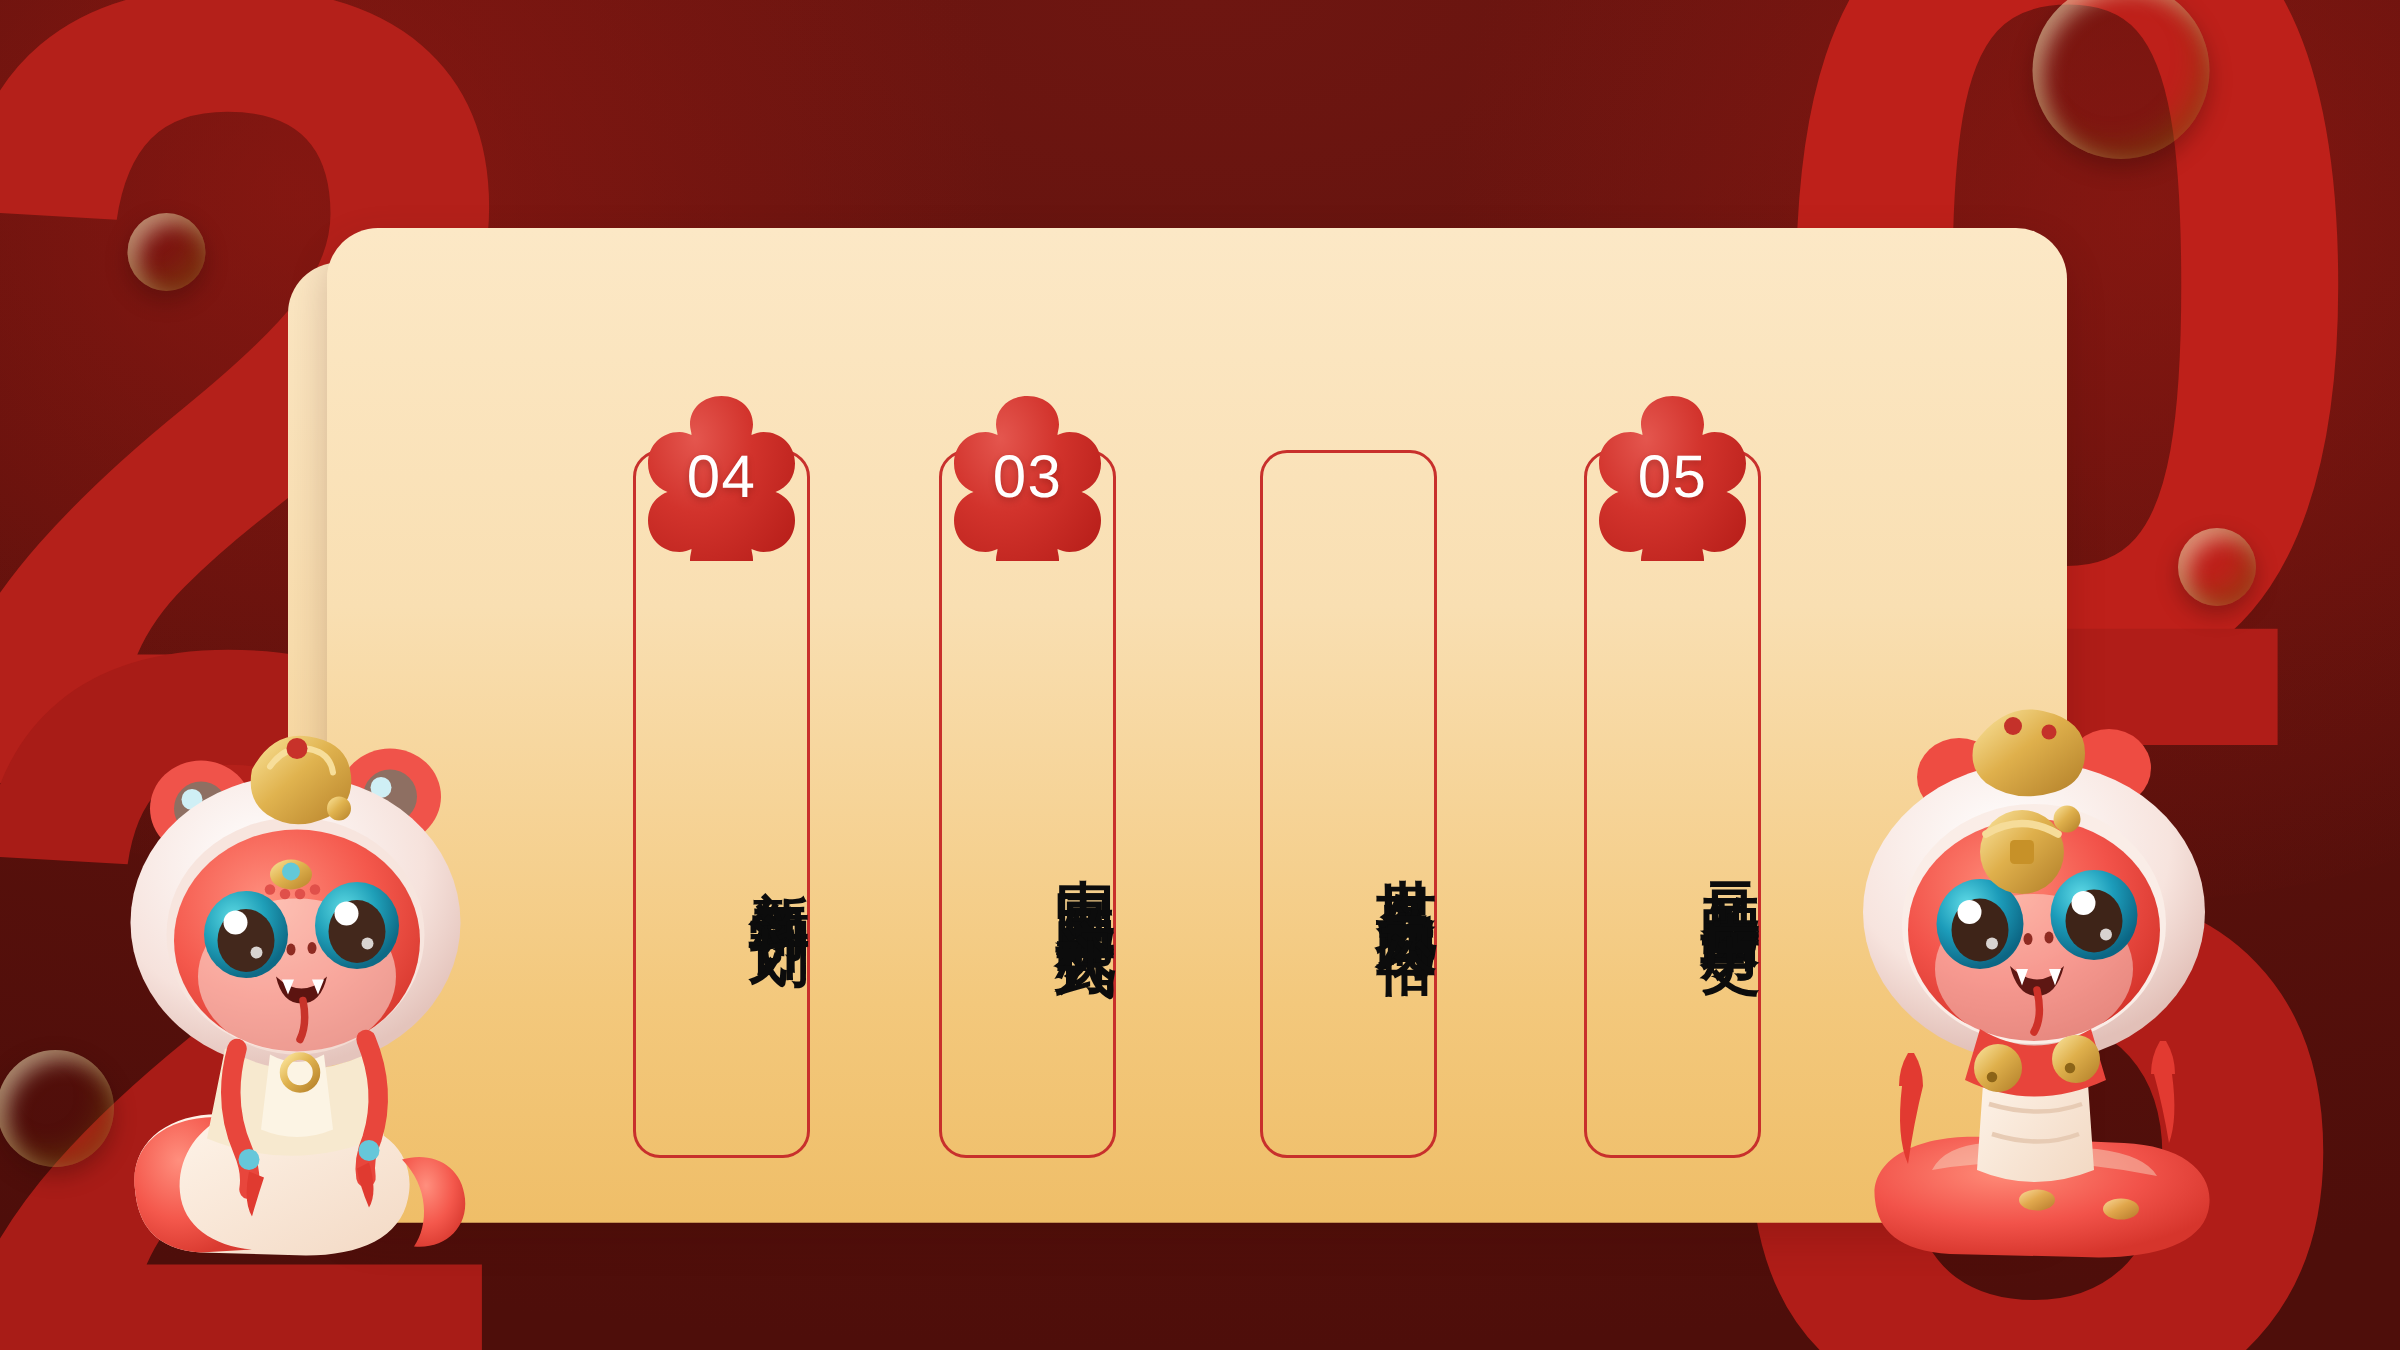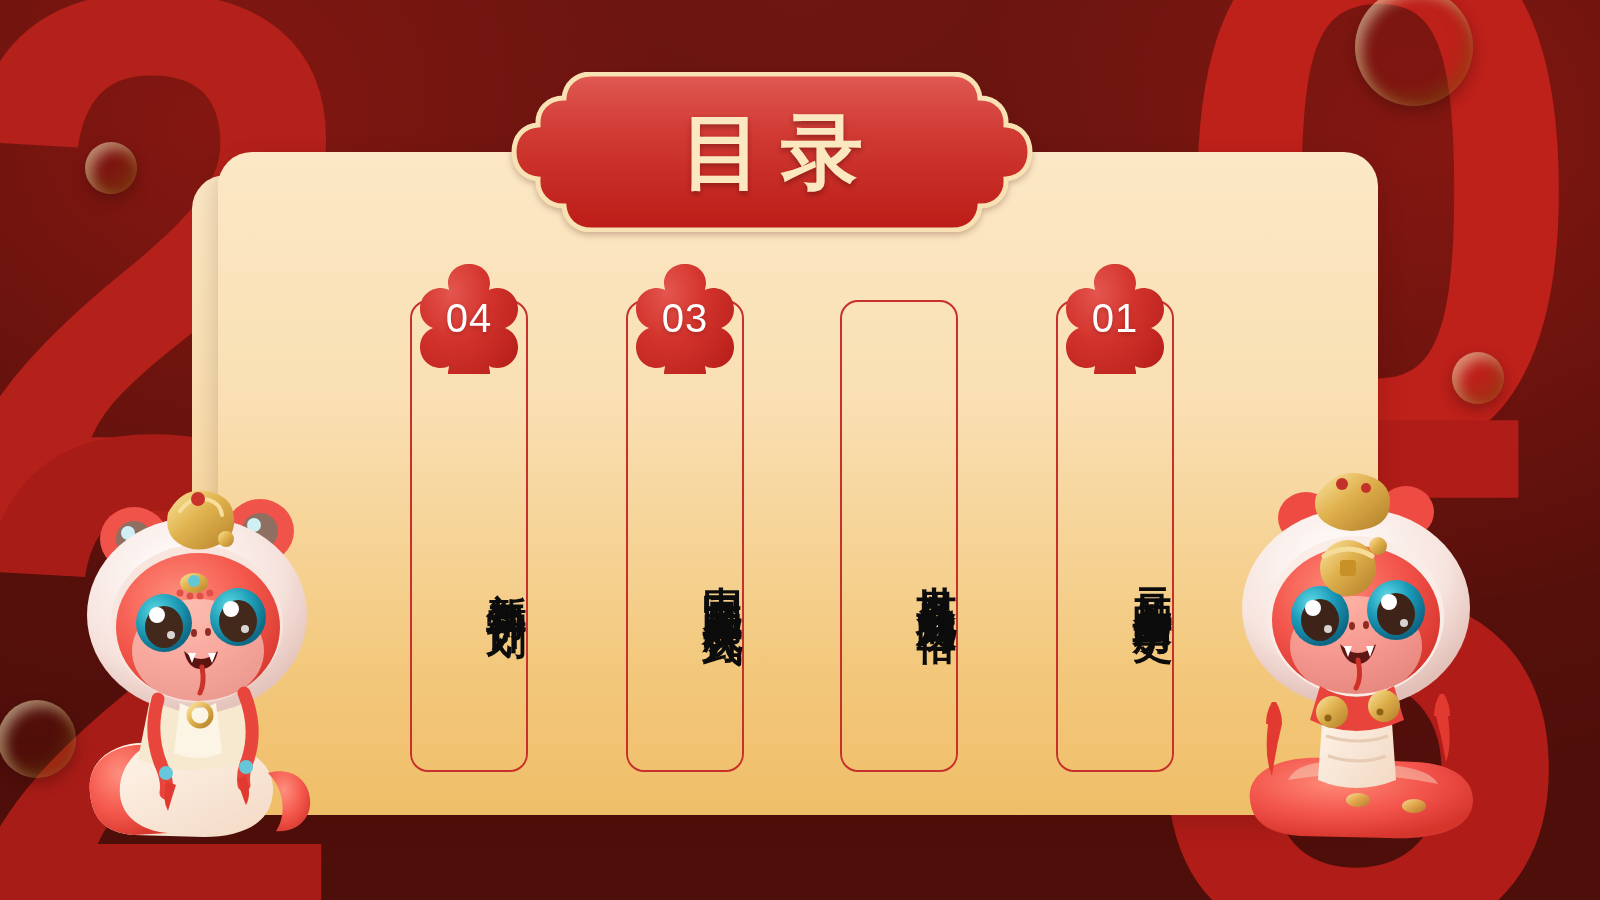--- a/index.html
+++ b/index.html
@@ -122,21 +122,21 @@
   <div class="sphere sph-1"></div>
   <div class="sphere sph-2"></div>
   <div class="sphere sph-3"></div>
   <div class="sphere sph-4"></div>
 
   <div class="card-back"></div>
   <div class="card-main"></div>
 
   <div class="columns">
 
-    <div class="col" style="left:192px;">
+    <div class="col" style="left:204px;">
       <div class="col-frame"></div>
       <div class="badge">
         <svg viewBox="0 0 118 112" width="118" height="112">
           <defs>
             <radialGradient id="bg04" cx="32%" cy="22%" r="86%">
               <stop offset="0%" stop-color="#E4564E"></stop>
                 <stop offset="45%" stop-color="#D2332C"></stop>
                 <stop offset="100%" stop-color="#B81F1A"></stop>
             </radialGradient>
           </defs>
@@ -176,54 +176,27 @@
         <svg viewBox="0 0 118 112" width="118" height="112">
           <defs>
             <radialGradient id="bg01" cx="32%" cy="22%" r="86%">
               <stop offset="0%" stop-color="#E4564E"></stop>
                 <stop offset="45%" stop-color="#D2332C"></stop>
                 <stop offset="100%" stop-color="#B81F1A"></stop>
             </radialGradient>
           </defs>
           <path fill="url(#bg01)" d="M59 2c12 0 21 8 21 19 0 3-1 5-1 7 2-1 5-2 8-2 12 0 21 9 21 21 0 9-5 16-13 19 8 3 13 10 13 19 0 12-9 21-21 21-3 0-6-1-8-2 0 2 1 4 1 7 0 11-9 19-21 19s-21-8-21-19c0-3 1-5 1-7-2 1-5 2-8 2-12 0-21-9-21-21 0-9 5-16 13-19-8-3-13-10-13-19 0-12 9-21 21-21 3 0 6 1 8 2 0-2-1-4-1-7C38 10 47 2 59 2z"></path>
         </svg>
-        <div class="badge-num">01</div>
+        <div class="badge-num">05</div>
       </div>
       <div class="col-text">元旦的由来与历史</div>
     </div>
 
   </div>
 
-  <div class="banner-wrap">
-    <svg class="banner-gold" viewBox="0 0 572 160" width="572" height="160">
-      <defs>
-        <linearGradient id="bred" x1="0" y1="0" x2="0" y2="1">
-          <stop offset="0%" stop-color="#E05A53"></stop>
-          <stop offset="38%" stop-color="#D03A33"></stop>
-          <stop offset="100%" stop-color="#BC1C17"></stop>
-        </linearGradient>
-      </defs>
-      <path d="M28 80
-           c0-16 10-26 24-27
-           c-1-15 9-27 26-27
-           c1-14 12-24 27-24
-           h362
-           c15 0 26 10 27 24
-           c17 0 27 12 26 27
-           c14 1 24 11 24 27
-           c0 16-10 26-24 27
-           c1 15-9 27-26 27
-           c-1 14-12 24-27 24
-           h-362
-           c-15 0-26-10-27-24
-           c-17 0-27-12-26-27
-           c-14-1-24-11-24-27 z" fill="url(#bred)" stroke="#F8E2B4" stroke-width="5"></path>
-    </svg>
-    <div class="banner-title">目录</div>
-  </div>
 
   <div class="mascot m-left">
     <svg viewBox="0 0 250 390" width="250" height="390">
       <defs>
         <radialGradient id="bodyL" cx="38%" cy="32%" r="72%">
           <stop offset="0%" stop-color="#FF8F7E"></stop>
             <stop offset="60%" stop-color="#F4584C"></stop>
             <stop offset="100%" stop-color="#D93A30"></stop>
         </radialGradient>
         <linearGradient id="bellyL" x1="0" y1="0" x2="1" y2="1">

